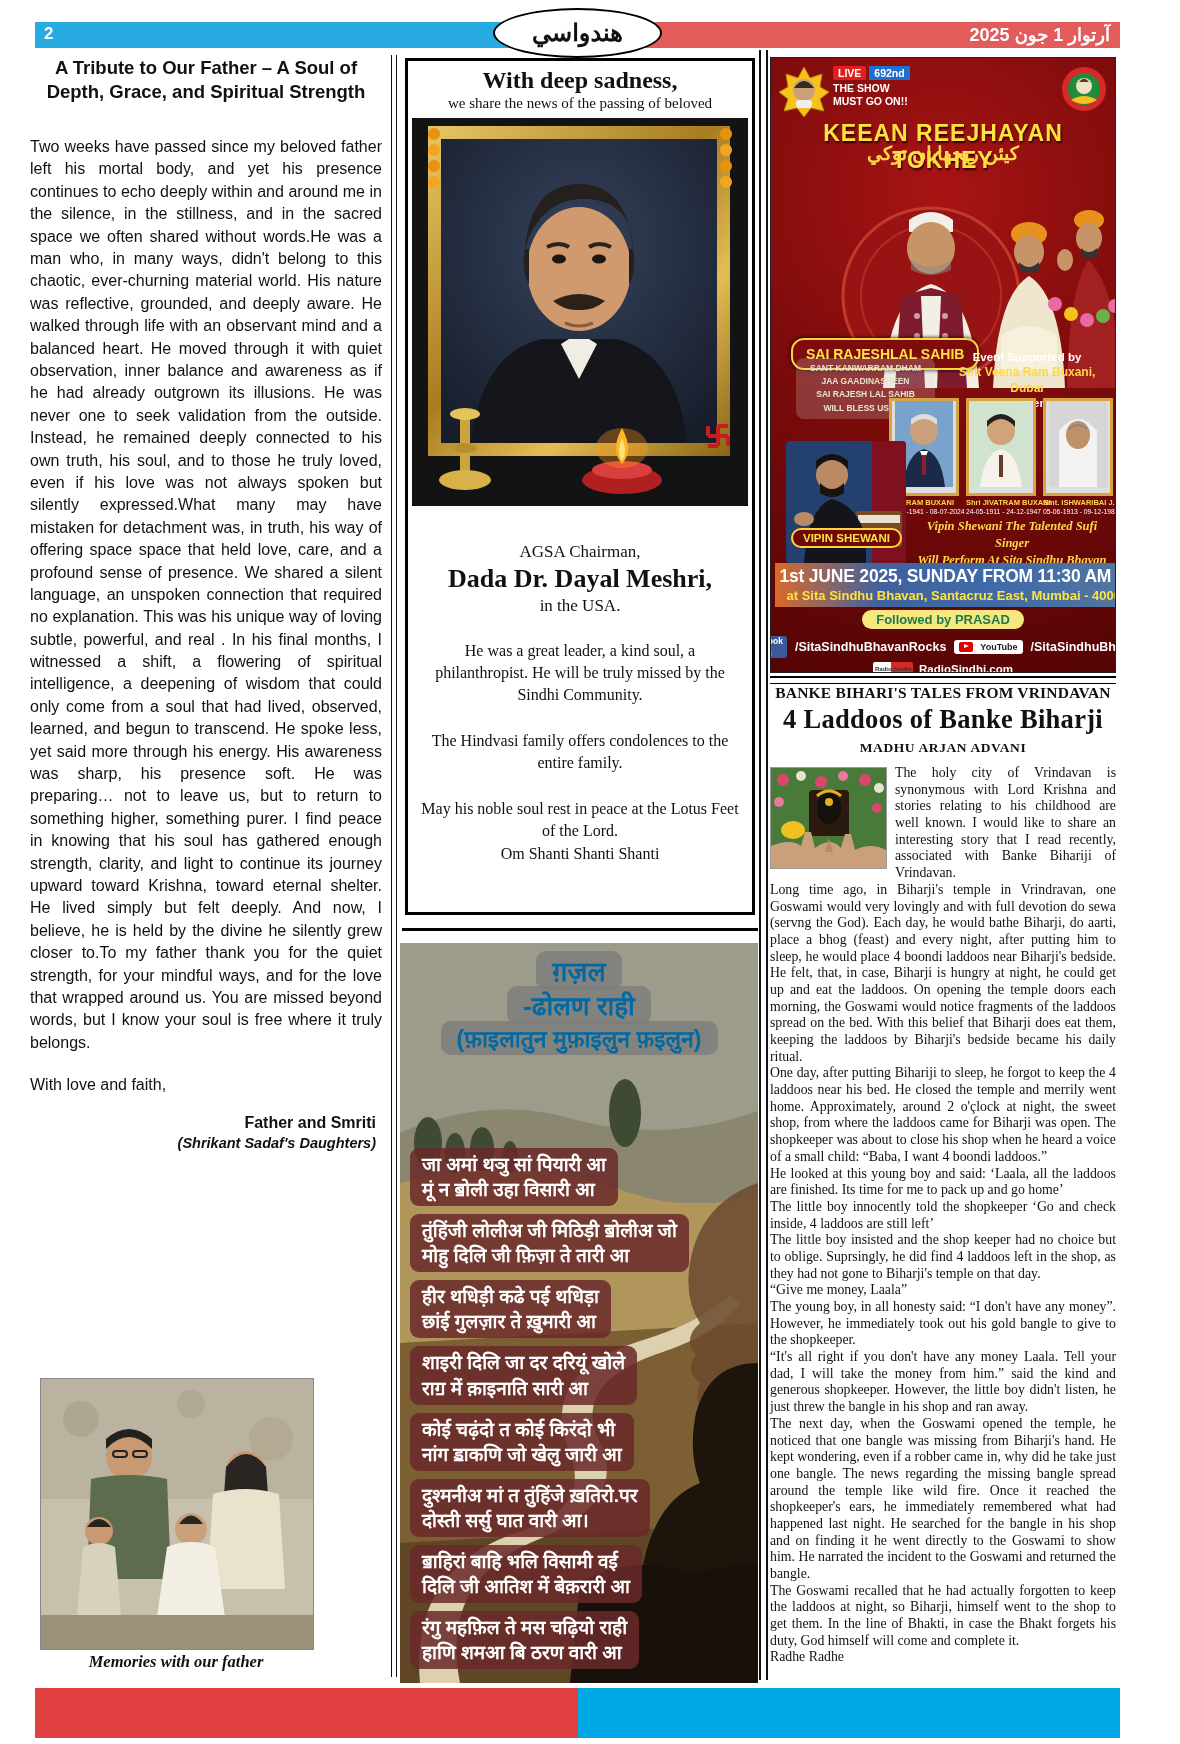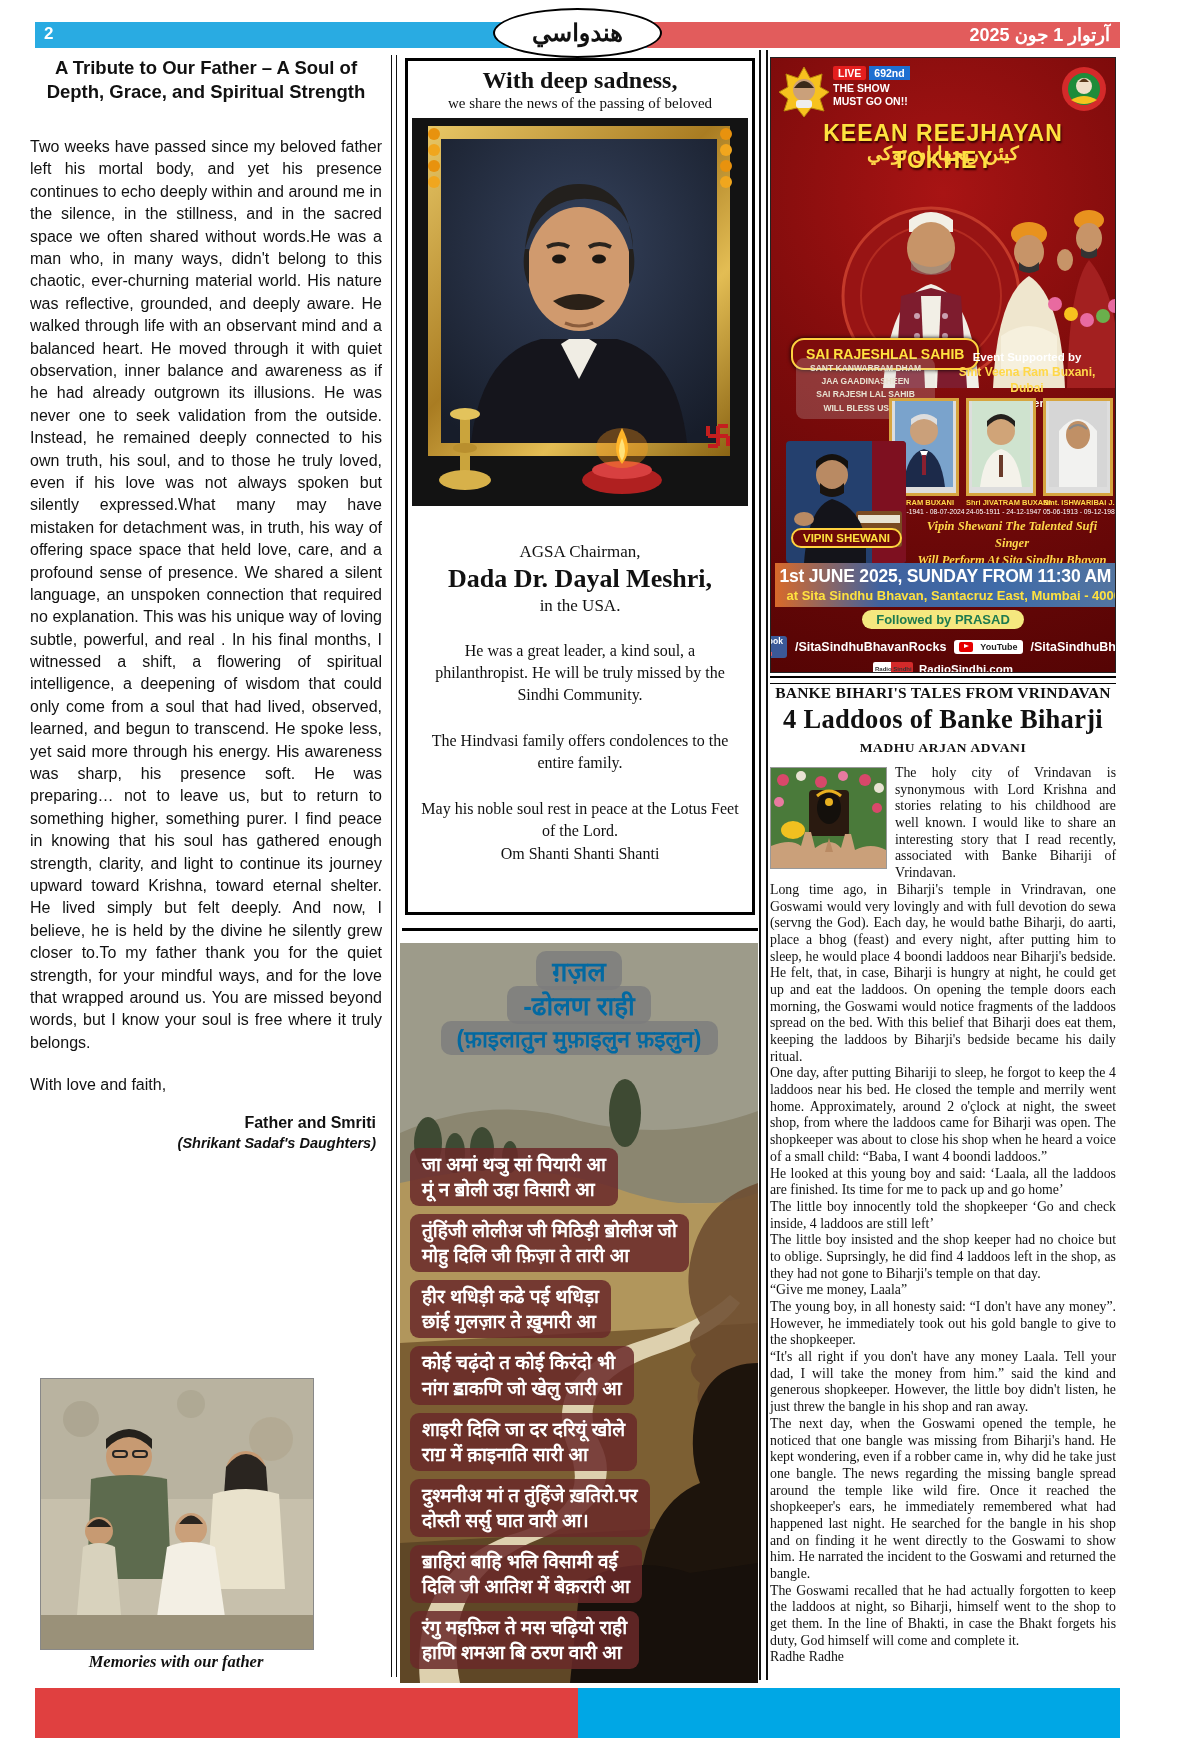--- a/index.html
+++ b/index.html
@@ -285,26 +285,26 @@
       </div>
       <div class="verse">
         <div>तुंहिंजी लोलीअ जी मिठिड़ी ॿोलीअ जो</div>
         <div>मोहु दिलि जी फ़िज़ा ते तारी आ</div>
       </div>
       <div class="verse">
         <div>हीर थधिड़ी कढे पई थधिड़ा</div>
         <div>छांई गुलज़ार ते ख़ुमारी आ</div>
       </div>
       <div class="verse">
+        <div>शाइरी दिलि जा दर दरियूं खोले</div>
+        <div>राॻ में क़ाइनाति सारी आ</div>
+      </div>
+      <div class="verse">
         <div>कोई चढ़ंदो त कोई किरंदो भी</div>
         <div>नांग ॾाकणि जो खेलु जारी आ</div>
-      </div>
-      <div class="verse">
-        <div>शाइरी दिलि जा दर दरियूं खोले</div>
-        <div>राॻ में क़ाइनाति सारी आ</div>
       </div>
       <div class="verse">
         <div>दुश्मनीअ मां त तुंहिंजे ख़तिरो.पर</div>
         <div>दोस्ती सर्सु घात वारी आ।</div>
       </div>
       <div class="verse">
         <div>ॿाहिरां बाहि भलि विसामी वई</div>
         <div>दिलि जी आतिश में बेक़रारी आ</div>
       </div>
       <div class="verse">

